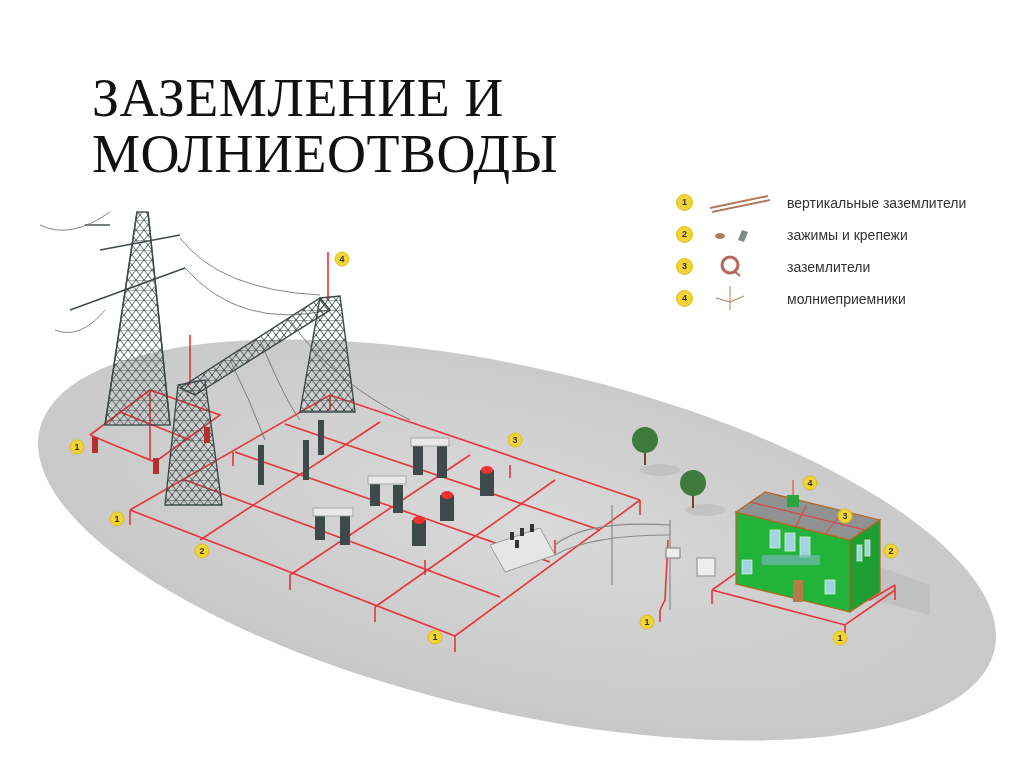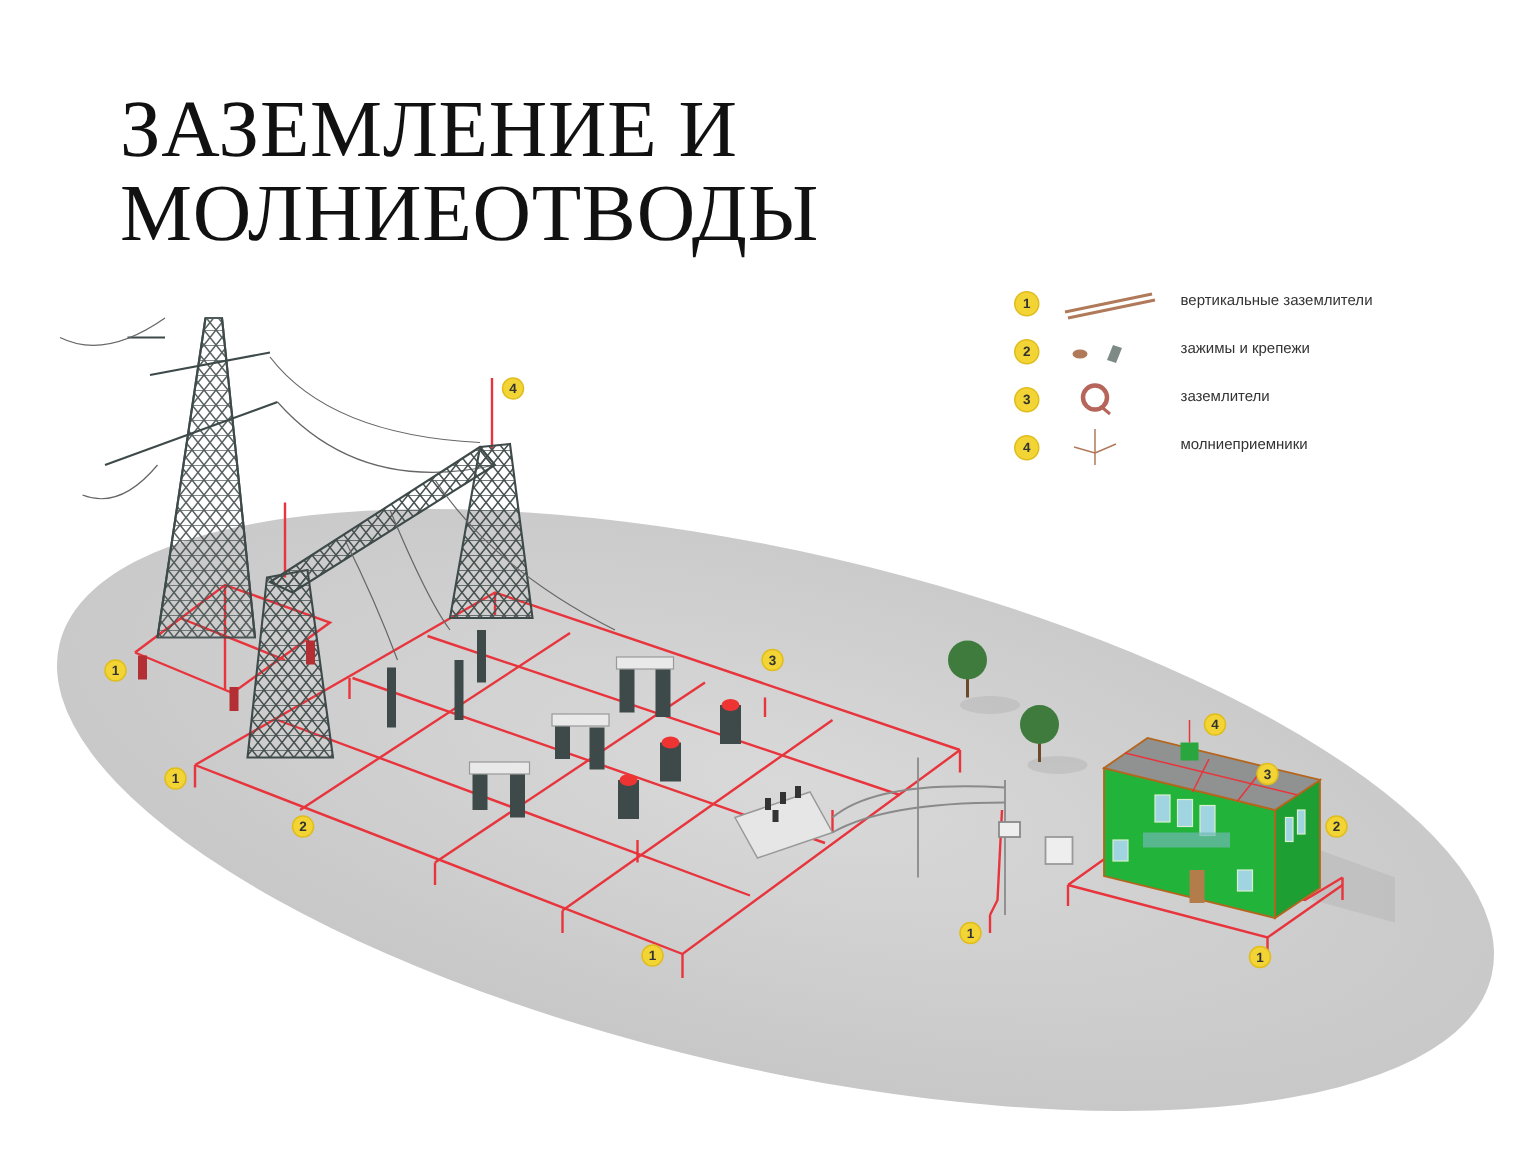--- a/index.html
+++ b/index.html
@@ -1,33 +1,33 @@
 <!DOCTYPE html>
 <html><head>
 <meta charset="utf-8">
 <style>
   html, body { margin:0; padding:0; background:#ffffff; }
   body { width:1024px; height:767px; position:relative; overflow:hidden; font-family:"Liberation Sans", sans-serif; }
   .title {
-    position:absolute; left:80px; top:58px; margin:0;
+    position:absolute; left:80px; top:58px; margin:12px;
     font-family:"Liberation Serif", "DejaVu Serif", serif;
     font-weight:normal; font-size:54px; line-height:56px; color:#111;
     letter-spacing:0.5px;
   }
   .title span { display:block; }
   svg.scene { position:absolute; left:0; top:0; }
   .legend { position:absolute; left:672px; top:190px; width:320px; }
   .legend-row { position:relative; height:32px; }
   .legend-badge {
     position:absolute; left:4px; top:4px; width:15px; height:15px; border-radius:50%;
     background:#f3d435; border:1px solid #e0bd1d; color:#333; font-size:9px; font-weight:bold;
     text-align:center; line-height:15px;
   }
   .legend-icon { position:absolute; left:36px; top:0; width:80px; height:24px; }
-  .legend-label { position:absolute; left:115px; top:5px; font-size:10px; color:#333;text-align:center; }
+  .legend-label { position:absolute; left:115px; top:5px; font-size:14px; color:#333;text-align:center; }
   .badge-txt { font-family:"Liberation Sans", sans-serif; font-size:9px; font-weight:bold; fill:#333; }
 </style>
 </head>
 <body>
 
 <h1 class="title">
   <span>ЗАЗЕМЛЕНИЕ И</span>
   <span>МОЛНИЕОТВОДЫ</span>
 </h1>
 

